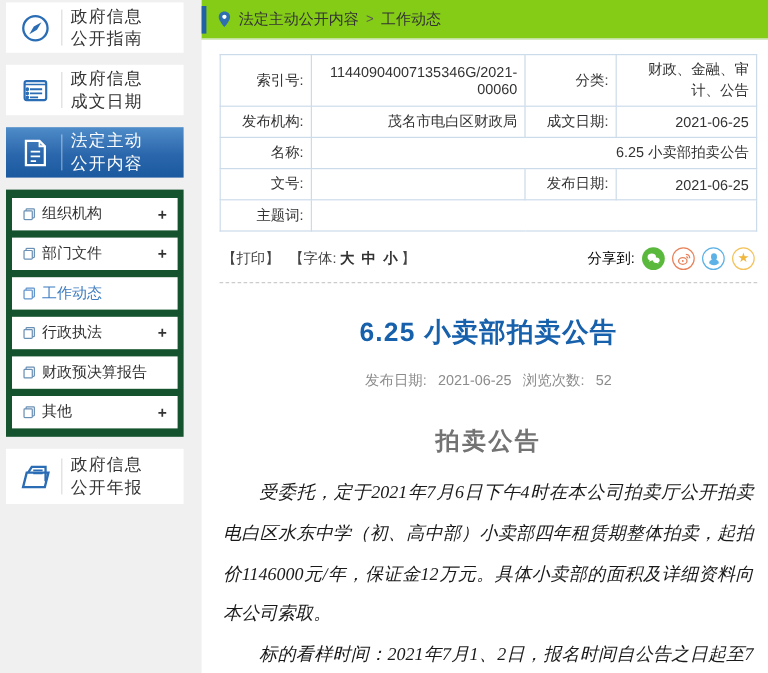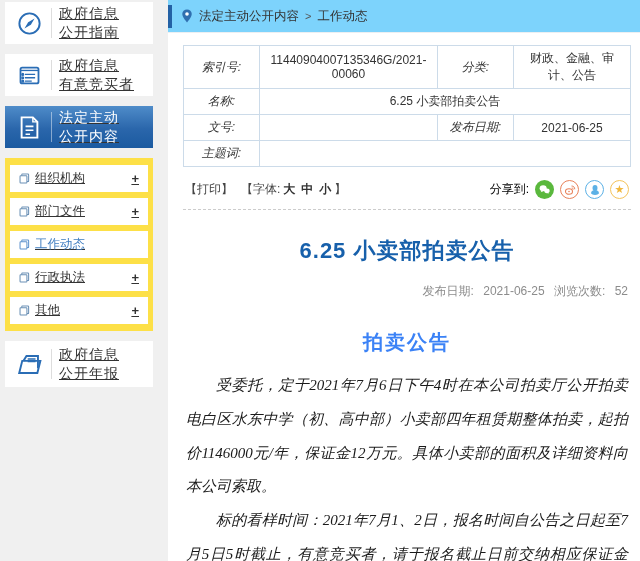--- a/index.html
+++ b/index.html
@@ -6,62 +6,62 @@
   html,body { margin:0; padding:0; }
   body {
     width:640px; height:561px; overflow:hidden;
     background:#f0f0f0;
     font-family:"Liberation Sans", sans-serif;
     color:#333;
   }
   .layout { display:flex; width:640px; height:561px; }
 
   
-  .sidebar { width:168px; flex:none; padding:2px 13px 0 5px;text-decoration:underline; }
+  .sidebar { width:168px; flex:none; padding:2px 13px 0 5px; }
   .nav-card {
     width:148px; height:42px; background:#fff;
     display:flex; align-items:center; padding:4px 6px;
     margin-bottom:10px; cursor:pointer;
   }
   .nav-card .icon-wrap { width:36px; display:flex; justify-content:center; align-items:center; flex:none; }
   .nav-card .vdiv { width:1px; height:30px; background:#ddd; margin:0 7px 0 4px; flex:none; }
   .nav-card .label { font-size:14px; color:#333; line-height:1.35; letter-spacing:1px; }
   .nav-card.active { background:linear-gradient(180deg,#4f8cc9 0%, #2a66ab 55%, #1b5aa0 100%); }
   .nav-card.active .label { color:#fff; }
   .nav-card.active .vdiv { background:rgba(255,255,255,.45); }
 
-  .submenu { width:148px; background:#fde047; padding:7px 5px; margin-bottom:10px; }
+  .submenu { width:148px; background:#14532d; padding:7px 5px; margin-bottom:10px; }
   .submenu-item {
     background:#fff; display:flex; align-items:center;
     height:27px; padding:0 9px; margin-bottom:6px;
     font-size:12.5px; color:#333; cursor:pointer;
   }
   .submenu-item:last-child { margin-bottom:0; }
   .submenu-item .doc-ico { margin-right:5px; display:flex; flex:none; }
   .submenu-item .expand { margin-left:auto; font-weight:bold; font-size:13px; color:#333; }
   .submenu-item.active { color:#3e7cc0; }
   .submenu-item.active .expand { color:#3e7cc0; }
 
   
   .main { flex:1; min-width:0; background:#fff; display:flex; flex-direction:column; }
   .breadcrumb {
     height:33px; flex:none; display:flex; align-items:center;
-    background:#7dd3fc; border-bottom:1px solid #eceff2;
+    background:#84cc16; border-bottom:1px solid #eceff2;
   }
   .crumb-bar { width:4px; height:23px; background:#2361a5; margin-right:9px; flex:none; }
   .breadcrumb .pin { margin-right:6px; display:flex; }
   .breadcrumb .crumb-txt { font-size:12.5px; color:#333; }
   .breadcrumb .sep { margin:0 6px; color:#555; font-size:11px; }
 
   .content { padding:12px 9px 0 15px; }
 
   table.info-table { width:100%; border-collapse:collapse; font-size:12px; color:#333; table-layout:fixed; }
   table.info-table td { border:1px solid #ccdbe9; padding:4px 6px; vertical-align:middle; word-wrap:break-word; }
-  td.lbl { text-align:center; white-space:nowrap;font-style:italic; }
-  td.val { text-align:center; }
+  td.lbl { text-align:right; white-space:nowrap; }
+  td.val { text-align:right; }
   col.c1 { width:76px; } col.c2 { width:178px; } col.c3 { width:76px; } col.c4 { width:auto; }
 
   .toolbar { display:flex; align-items:center; margin:13px 2px 8px 2px; font-size:12px; color:#444; }
   .toolbar .tool { cursor:pointer; }
   .toolbar .font-group { margin-left:8px; display:flex; }
   .toolbar .fsize { margin:0 3px; cursor:pointer; color:#333; font-weight:bold; }
   .toolbar .share-label { margin-left:auto; color:#000000; }
   .share-icon {
     width:19px; height:19px; border-radius:50%; margin-left:6px;
     display:inline-flex; align-items:center; justify-content:center;
@@ -71,29 +71,29 @@
   .share-weibo { border:1.5px solid #e8825a; background:#fff; }
   .share-qq { border:1.5px solid #5cb1e6; background:#fff; }
   .share-star { border:1.5px solid #f4c35c; background:#fff; color:#f0b73e; font-size:11px; line-height:1; }
 
   .dashed-sep { border:none; border-bottom:1px dashed #ccc; margin:10px 0 0 0; }
 
   .article-title {
     text-align:center; color:#1760ab; font-size:22px; font-weight:bold;
     margin:26px 0 0 0; letter-spacing:1px;
   }
-  .article-meta { text-align:right; color:#8c8c8c; font-size:12px; margin-top:17px; }
+  .article-meta { text-align:center; color:#8c8c8c; font-size:12px; margin-top:17px; }
   .article-meta span { margin:0 3px; }
 
   .article-body {
     font-family:"Liberation Serif","DejaVu Serif",serif;
     color:#1a1a1a; font-size:15px; line-height:2.25; padding:0 3px;
   }
   .article-heading {
-    text-align:center; font-size:20px; font-weight:bold; color:#3b82f6;
+    text-align:center; font-size:20px; font-weight:bold; color:#737373;
     margin:20px 0 4px 0; letter-spacing:2px;
   }
   .article-body p { margin:0; text-indent:2em; text-align:justify;font-style:italic; }
 </style>
 </head>
 <body>
 
 <div class="layout">
 
   <div class="sidebar">
@@ -119,21 +119,21 @@
           <path d="M4 7.5 L20 7.5" stroke-width="1.2"></path>
           <path d="M8 11 H17 M8 14 H17 M8 17 H14" stroke-width="1.3"></path>
           <circle cx="6" cy="11" r="0.6" fill="#2a6db5"></circle>
             <circle cx="6" cy="14" r="0.6" fill="#2a6db5"></circle>
             <circle cx="6" cy="17" r="0.6" fill="#2a6db5"></circle>
         </svg>
       </span>
       <span class="vdiv"></span>
       <span class="label">
         <span>政府信息</span><br>
-        <span>有意竞买者</span>
+        <span>成文日期</span>
       </span>
     </div>
 
     <div class="nav-card active">
       <span class="icon-wrap">
         <svg width="27" height="27" viewBox="0 0 24 24" fill="none" stroke="#ffffff" stroke-width="1.7">
           <path d="M5 3 H15 L19 7 V21 H5 Z"></path>
           <path d="M15 3 V7 H19" stroke-width="1.3"></path>
           <path d="M8.5 11 H15.5 M8.5 14.5 H15.5 M8.5 18 H12.5" stroke-width="1.4"></path>
         </svg>
@@ -184,20 +184,30 @@
         <span class="doc-ico">
           <svg width="11" height="11" viewBox="0 0 16 16" fill="none" stroke="#6a90b5" stroke-width="1.5">
             <rect x="4" y="1.5" width="10" height="11" rx="1"></rect>
               <rect x="1.5" y="4" width="10" height="10.5" rx="1" fill="#fff"></rect>
           </svg>
         </span>
         <span>行政执法</span>
         <span class="expand">+</span>
       </div>
 
+      <div class="submenu-item">
+        <span class="doc-ico">
+          <svg width="11" height="11" viewBox="0 0 16 16" fill="none" stroke="#6a90b5" stroke-width="1.5">
+            <rect x="4" y="1.5" width="10" height="11" rx="1"></rect>
+              <rect x="1.5" y="4" width="10" height="10.5" rx="1" fill="#fff"></rect>
+          </svg>
+        </span>
+        <span>财政预决算报告</span>
+        <span class="expand"></span>
+      </div>
 
       <div class="submenu-item">
         <span class="doc-ico">
           <svg width="11" height="11" viewBox="0 0 16 16" fill="none" stroke="#6a90b5" stroke-width="1.5">
             <rect x="4" y="1.5" width="10" height="11" rx="1"></rect>
               <rect x="1.5" y="4" width="10" height="10.5" rx="1" fill="#fff"></rect>
           </svg>
         </span>
         <span>其他</span>
         <span class="expand">+</span>
@@ -247,20 +257,26 @@
             <col class="c4">
           </colgroup>
         <tbody>
             <tr>
           <td class="lbl">索引号:</td>
           <td class="val">11440904007135346G/2021-00060</td>
           <td class="lbl">分类:</td>
           <td class="val">财政、金融、审计、公告</td>
         </tr>
         <tr>
+          <td class="lbl">发布机构:</td>
+          <td class="val">茂名市电白区财政局</td>
+          <td class="lbl">成文日期:</td>
+          <td class="val">2021-06-25</td>
+        </tr>
+        <tr>
           <td class="lbl">名称:</td>
           <td class="val" colspan="3">6.25 小卖部拍卖公告</td>
         </tr>
         <tr>
           <td class="lbl">文号:</td>
           <td class="val"></td>
           <td class="lbl">发布日期:</td>
           <td class="val">2021-06-25</td>
         </tr>
         <tr>

